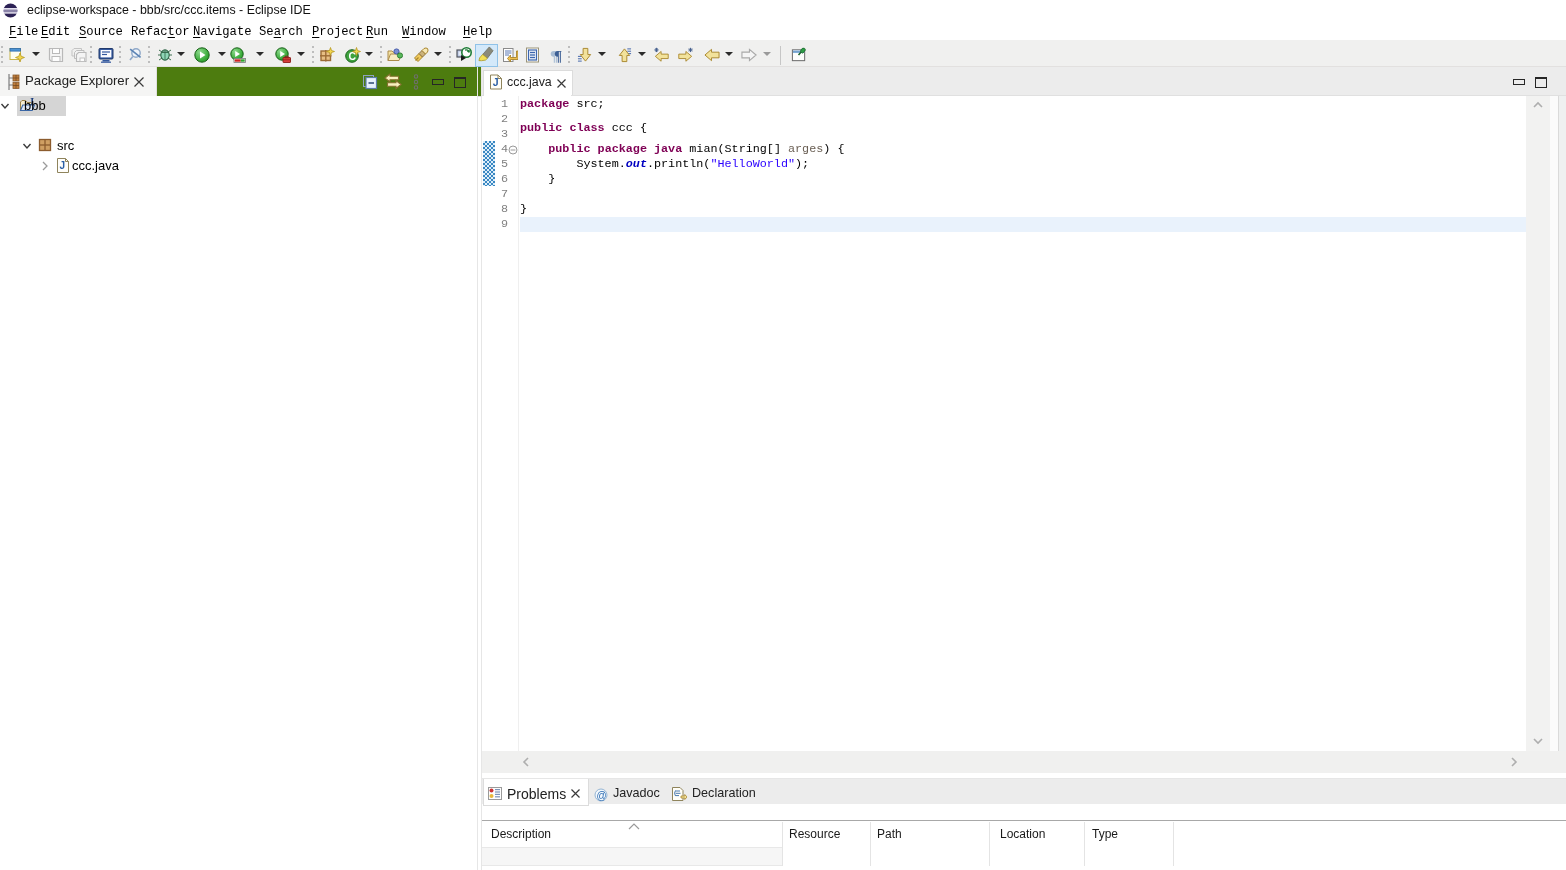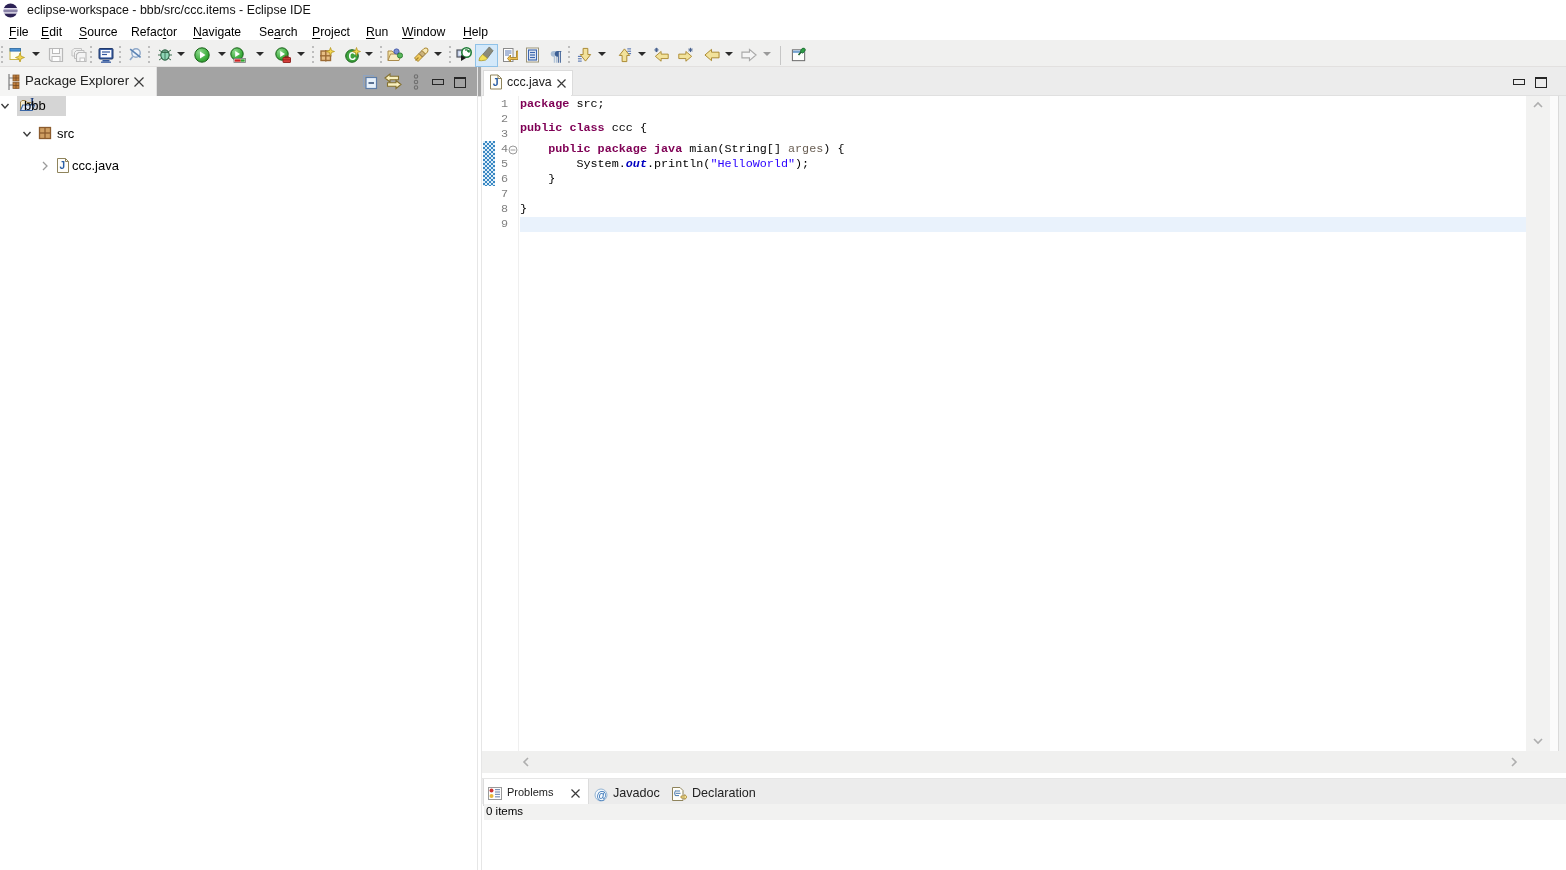--- a/index.html
+++ b/index.html
@@ -4,28 +4,28 @@
 <style>
 html,body{margin:0;padding:0;}
 body{width:1566px;height:870px;position:relative;overflow:hidden;background:#fff;
   font-family:"Liberation Sans",sans-serif;-webkit-font-smoothing:antialiased;}
 .abs{position:absolute;}
 u{text-decoration:underline;text-underline-offset:2px;}
 
 #titlebar{left:0;top:0;width:1566px;height:21px;background:#fff;}
 #titletext{left:27px;top:3px;font-size:12.4px;color:#111;white-space:pre;}
 #menubar{left:0;top:21px;width:1566px;height:19px;background:#fff;}
-.menuitem{top:4px;font-size:12.2px;color:#000;white-space:pre;}
+.menuitem{top:4px;font-size:12.2px;color:#000;white-space:pre;font-family:Liberation Mono, monospace;}
 #toolbar{left:0;top:40px;width:1566px;height:26px;background:#f0f0ef;border-bottom:1px solid #e2e0df;}
 .sep{position:absolute;top:6px;width:2px;height:18px;
   background-image:repeating-linear-gradient(to bottom,#bdbdbd 0 2px,transparent 2px 5px);}
 .tbtn{position:absolute;top:7px;width:16px;height:16px;}
 .dd{position:absolute;top:12px;width:0;height:0;border-left:4px solid transparent;border-right:4px solid transparent;border-top:4px solid #2b2b2b;}
 
-#pkgheader{left:0;top:67px;width:534px;height:29px;background:#a3a3a3;border-bottom:1px solid #e0e0e0;}
+#pkgheader{left:0;top:67px;width:534px;height:29px;background:#4d7c0f;border-bottom:1px solid #e0e0e0;}
 #pkgtab{left:0;top:0;width:156px;height:29px;background:#f5f5f4;border-right:1px solid #e0e0e0;}
 #tree{left:0;top:96px;width:478px;height:774px;background:#fff;}
 .trow{position:absolute;height:20px;font-size:13px;color:#000;}
 .tlabel{position:absolute;top:2px;white-space:pre;}
 .ticon{position:absolute;top:1px;}
 .tchev{position:absolute;top:4px;}
 
 #edtabs{left:482px;top:67px;width:1084px;height:29px;background:#ececec;}
 #edtab{left:1px;top:3px;width:88px;height:26px;background:#fff;border:1px solid #dcdcdc;border-bottom:none;}
 #editor{left:482px;top:96px;width:1044px;height:655px;background:#fff;
@@ -347,21 +347,21 @@
       </svg>
     <svg class="ticon" style="left:19px" width="18" height="18" viewBox="0 0 18 18">
       <path d="M1.5 13.5 L1.5 5 L3 3.5 L6.5 3.5 L8 5.5 L12.5 5.5 L12.5 8" fill="#f7edcf" stroke="#9a8148" stroke-width="1"></path>
       <path d="M1.5 13.5 L3.8 8 L15.5 8 L13.2 13.5 Z" fill="#dce7f5" stroke="#3a66a5" stroke-width="1.1"></path>
       <text x="10" y="7.5" font-family="Liberation Serif,serif" font-size="10" font-weight="bold" fill="#1d3f7d">J</text>
     </svg>
     <div class="tlabel" style="left:24px">bbb</div>
   </div>
 
 
-  <div class="trow" style="left:0;top:28px;width:518px">
+  <div class="trow" style="left:0;top:40px;width:518px">
     <svg class="tchev" style="left:22px" width="10" height="12" viewBox="0 0 10 12">
         <path d="M1.5 4 L5 8 L8.5 4" fill="none" stroke="#3b3b3b" stroke-width="1.4"></path>
       </svg>
     <svg class="ticon" style="left:37px" width="17" height="17" viewBox="0 0 17 17">
       <g stroke="#8c5c2e" stroke-width="1.3" fill="#c9975c">
         <rect x="2.5" y="2.5" width="11" height="11" fill="#cf9f63"></rect>
         <line x1="2" y1="8" x2="14" y2="8"></line>
           <line x1="8" y1="2" x2="8" y2="14"></line>
       </g>
       <rect x="2.5" y="2.5" width="11" height="11" fill="none" stroke="#8c5c2e" stroke-width="1"></rect>
@@ -453,37 +453,52 @@
       <rect x="0.5" y="0.5" width="13" height="12" fill="#fdfdfd" stroke="#9a9a9a" stroke-width="1"></rect>
       <circle cx="3.5" cy="3.4" r="2" fill="#cc3333"></circle>
       <circle cx="3.5" cy="9" r="2" fill="#e8b83c"></circle>
       <g stroke="#7d94b8" stroke-width="1.2">
           <line x1="7" y1="2.6" x2="12" y2="2.6"></line>
           <line x1="7" y1="5" x2="12" y2="5"></line>
           <line x1="7" y1="7.4" x2="12" y2="7.4"></line>
           <line x1="7" y1="9.8" x2="12" y2="9.8"></line>
         </g>
     </svg>
-    <div class="abs" style="left:25px;top:7px;font-size:11px;color:#222">Problems</div>
+    <div class="abs" style="left:25px;top:7px;font-size:14px;color:#222">Problems</div>
     <svg class="abs" style="left:88px;top:9px" width="11" height="11" viewBox="0 0 11 11">
         <path d="M1.5 1.5 L9.5 9.5 M9.5 1.5 L1.5 9.5" stroke="#3a3a3a" stroke-width="1.2"></path>
       </svg>
     <svg class="abs" style="left:112px;top:9px" width="14" height="14" viewBox="0 0 14 14">
       <circle cx="7" cy="7" r="6" fill="#f3f8fd" stroke="#95b5d4" stroke-width="1"></circle>
       <text x="2.5" y="10.5" font-family="Liberation Sans,sans-serif" font-size="10" fill="#2f6eb2">@</text>
     </svg>
     <div class="abs" style="left:131px;top:7px;font-size:12.6px;color:#222">Javadoc</div>
     <svg class="abs" style="left:189px;top:8px" width="16" height="15" viewBox="0 0 16 15">
       <path d="M1.5 0.5 L9 0.5 L12 3.5 L12 13.5 L1.5 13.5 Z" fill="#fffef8" stroke="#8f845c" stroke-width="1"></path>
       <g stroke="#4a7ab0" stroke-width="1">
           <line x1="4.5" y1="4" x2="9" y2="4"></line>
           <line x1="4.5" y1="6.3" x2="9.5" y2="6.3"></line>
           <line x1="4.5" y1="8.6" x2="8" y2="8.6"></line>
         </g>
       <path d="M4.5 3.5 Q2.5 6.3 4.5 9" fill="none" stroke="#4a7ab0" stroke-width="1"></path>
       <path d="M10 9 L13.8 9 L13.8 7.5 L16 10 L13.8 12.5 L13.8 11 L10 11 Z" fill="#f2e29b" stroke="#a8852c" stroke-width="0.8"></path>
     </svg>
     <div class="abs" style="left:210px;top:7px;font-size:12.6px;color:#222">Declaration</div>
   </div>
-  <div class="abs" id="items">
-      <span style="position:absolute;left:2px;top:1px">0 items</span>
-    </div>
+  <div class="abs" id="tablehead">
+    <div class="th" style="left:9px">Description</div>
+    <div class="th" style="left:307px">Resource</div>
+    <div class="th" style="left:395px">Path</div>
+    <div class="th" style="left:518px">Location</div>
+    <div class="th" style="left:610px">Type</div>
+    <svg class="abs" style="left:146px;top:2px" width="12" height="7" viewBox="0 0 12 7">
+        <path d="M1 6 L6 1 L11 6" fill="none" stroke="#9a9a9a" stroke-width="1.2"></path>
+      </svg>
+    <div class="coldiv" style="left:300px"></div>
+    <div class="coldiv" style="left:388px"></div>
+    <div class="coldiv" style="left:507px"></div>
+    <div class="coldiv" style="left:602px"></div>
+    <div class="coldiv" style="left:691px"></div>
+    <div class="abs" style="left:0;top:26px;width:300px;height:1px;background:#e8e8e8"></div>
+    <div class="abs" style="left:0;top:27px;width:300px;height:17px;background:#f6f6f6"></div>
+    <div class="abs" style="left:0;top:44px;width:300px;height:1px;background:#e8e8e8"></div>
+  </div>
 </div>
 
 </body></html>

